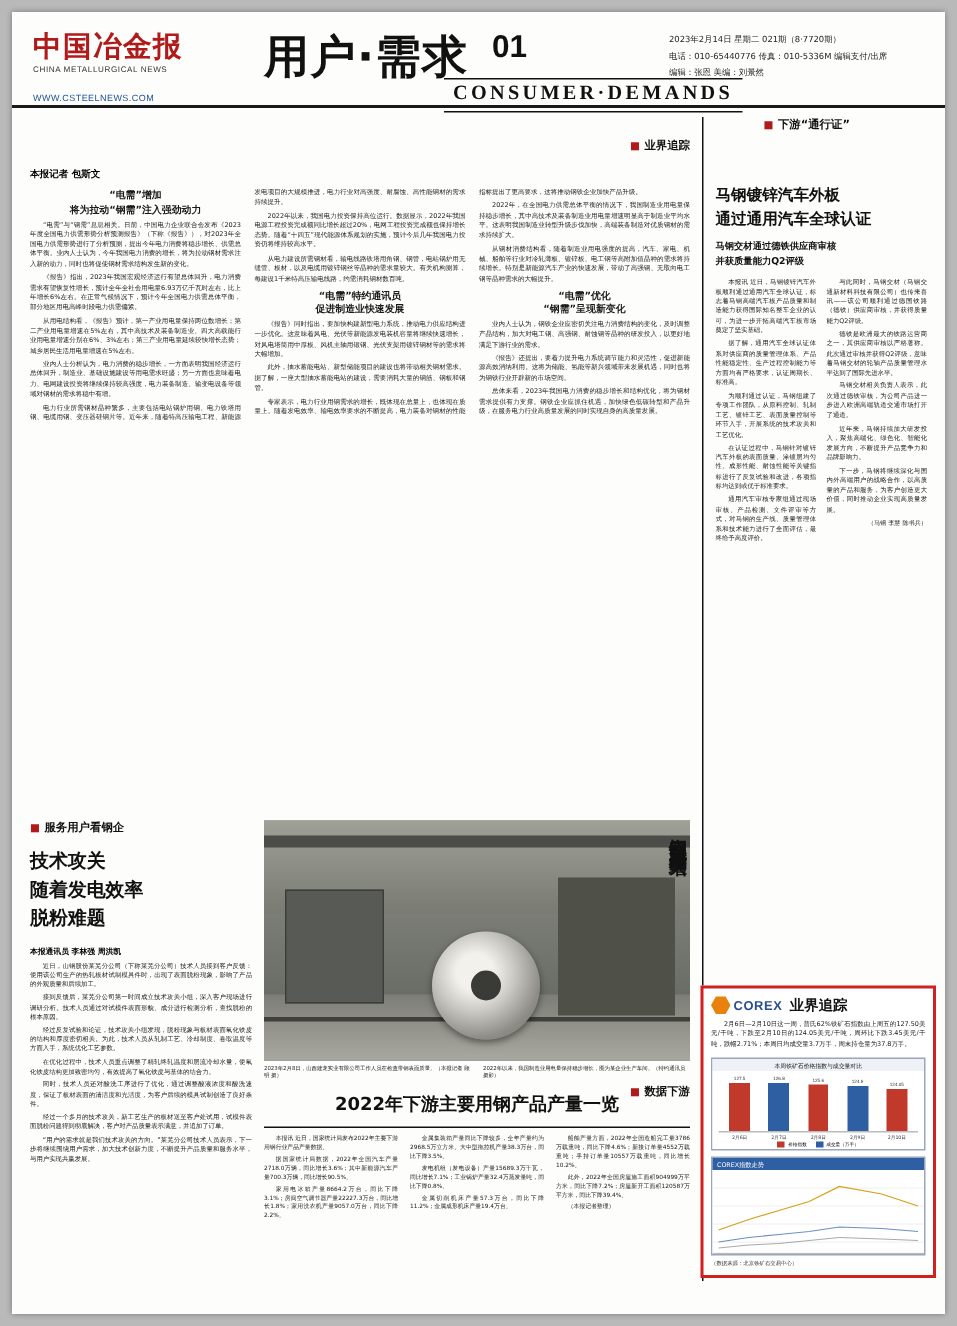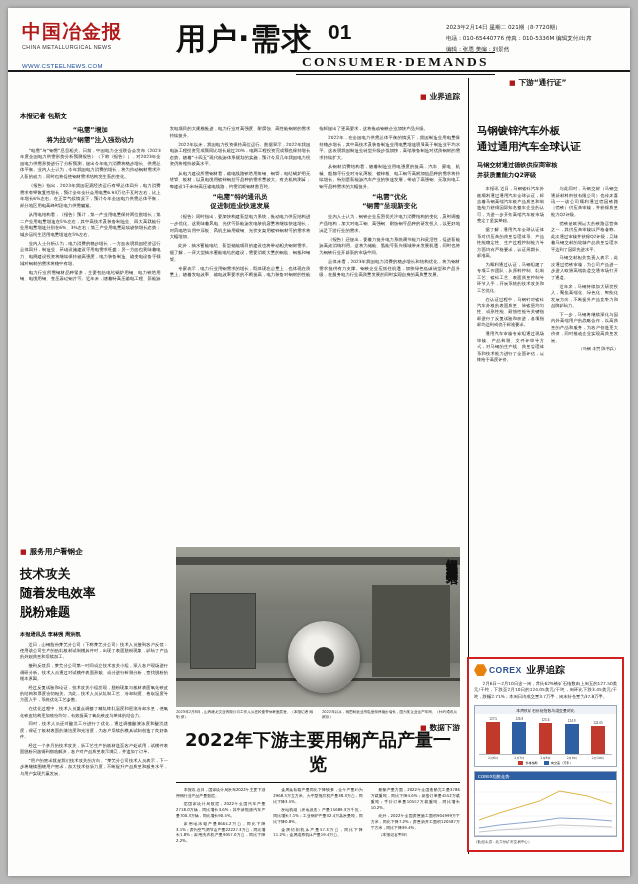--- a/index.html
+++ b/index.html
@@ -154,21 +154,21 @@
   }
   .ph-rail { position:absolute; left:0; right:0; bottom:26px; height:3px; background:#3f403c; }
   .ph-cap {
     font-size:3.6px; line-height:1.45; color:#1a1a1a; margin-top:3px;
     font-family:"DejaVu Sans", sans-serif; display:flex; gap:8px;
   }
   .ph-cap span { flex:1; }
 
   .mid-title {
     margin-top:8px; text-align:center;
-    font-size:18px; font-weight:bold; color:#111;
+    font-size:12px; font-weight:bold; color:#111;
     font-family:"DejaVu Sans", sans-serif;
   }
   .mid-rule { border-top:1px solid #111; margin-top:6px; }
   .mid-cols {
     margin-top:4px; column-count:3; column-gap:8px;
     font-size:3.9px; line-height:1.5; text-align:justify;
     font-family:"DejaVu Sans", sans-serif; color:#1a1a1a;
     height:105px; overflow:hidden;
   }
   .mid-cols p { margin:0 0 2px 0; text-indent:2em; }

